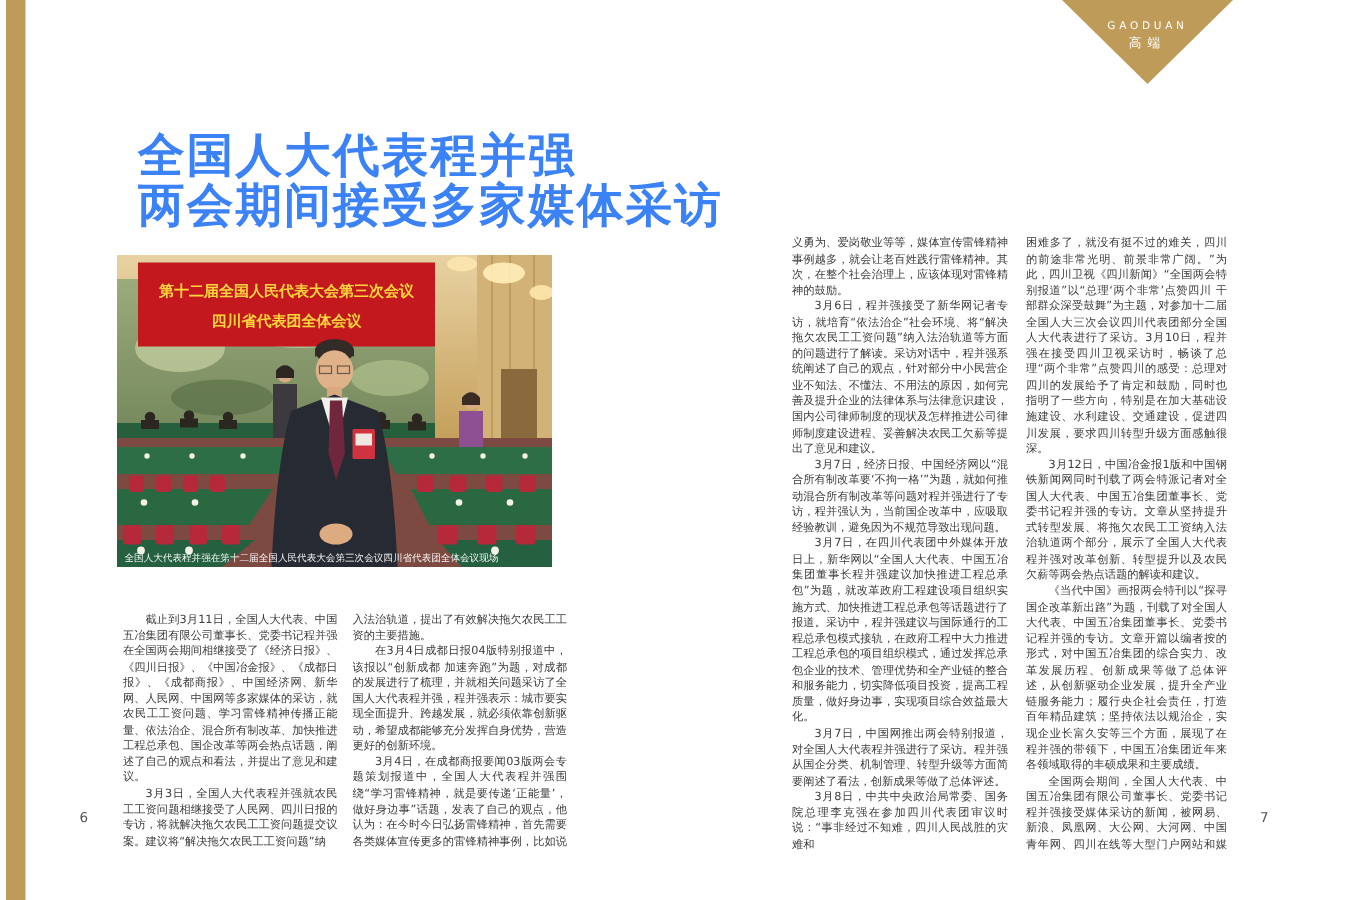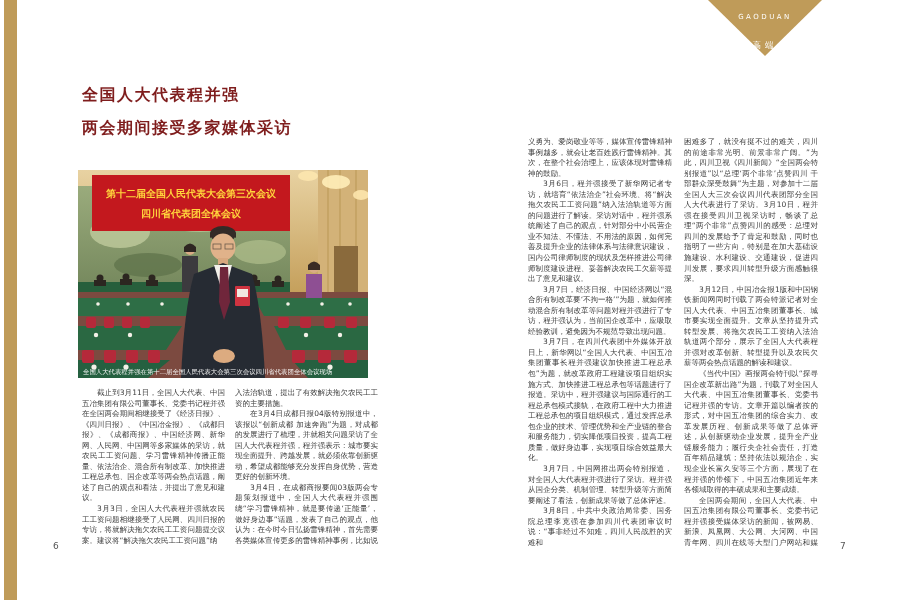--- a/index.html
+++ b/index.html
@@ -8,26 +8,26 @@
     font-family:"DejaVu Sans",sans-serif;
     text-decoration:underline;
   }
   .gold-bar{position:absolute;left:4px;top:0;width:13px;height:600px;background:#bf9b59;}
   .corner{position:absolute;left:708px;top:0;width:114px;height:58px;}
   .tri{position:absolute;left:0;top:0;width:0;height:0;
        border-left:57px solid transparent;border-right:57px solid transparent;
        border-top:56px solid #bf9b59;}
   .corner-text{position:absolute;left:0;top:13px;width:114px;text-align:center;color:#ffffff;}
   .corner-latin{font-size:7px;letter-spacing:2.5px;line-height:9px;}
-  .corner-cn{font-size:8.5px;letter-spacing:4px;line-height:12px;margin-top:17px;}
-  .title{position:absolute;left:82px;top:78px;margin:0;color:#7f1d1d;
-         font-size:16px;font-weight:bold;line-height:33px;letter-spacing:1.5px;}
+  .corner-cn{font-size:8.5px;letter-spacing:4px;line-height:12px;margin-top:1px;}
+  .title{position:absolute;left:82px;top:78px;margin:10px;color:#3b82f6;
+         font-size:31px;font-weight:bold;line-height:33px;letter-spacing:1.5px;}
   .photo{position:absolute;left:78px;top:170px;width:332px;height:208px;}
   .col{position:absolute;font-size:7.5px;line-height:10.55px;color:#3b3b3b;
-       text-align:justify;overflow:hidden;}
+       text-align:justify;overflow:hidden;margin-top:20px;}
   #col-l1{left:82px;top:388px;width:143px;height:158px;}
   #col-l2{left:235px;top:388px;width:143px;height:158px;}
   #col-r1{left:528px;top:137px;width:144px;height:412px;}
   #col-r2{left:684px;top:137px;width:134px;height:412px;}
   .para{margin:0;}
   .ind{text-indent:2em;}
   .pagenum{position:absolute;font-size:9px;color:#555555;}
   #pn-left{left:53px;top:541px;}
   #pn-right{left:840px;top:541px;}
 </style>
@@ -186,21 +186,21 @@
       <div class="para">义勇为、爱岗敬业等等，媒体宣传雷锋精神事例越多，就会让老百姓践行雷锋精神。其次，在整个社会治理上，应该体现对雷锋精神的鼓励。</div>
       <div class="para ind">3月6日，程并强接受了新华网记者专访，就培育“依法治企”社会环境、将“解决拖欠农民工工资问题”纳入法治轨道等方面的问题进行了解读。采访对话中，程并强系统阐述了自己的观点，针对部分中小民营企业不知法、不懂法、不用法的原因，如何完善及提升企业的法律体系与法律意识建设，国内公司律师制度的现状及怎样推进公司律师制度建设进程、妥善解决农民工欠薪等提出了意见和建议。</div>
       <div class="para ind">3月7日，经济日报、中国经济网以“混合所有制改革要‘不拘一格’”为题，就如何推动混合所有制改革等问题对程并强进行了专访，程并强认为，当前国企改革中，应吸取经验教训，避免因为不规范导致出现问题。</div>
       <div class="para ind">3月7日，在四川代表团中外媒体开放日上，新华网以“全国人大代表、中国五冶集团董事长程并强建议加快推进工程总承包”为题，就改革政府工程建设项目组织实施方式、加快推进工程总承包等话题进行了报道。采访中，程并强建议与国际通行的工程总承包模式接轨，在政府工程中大力推进工程总承包的项目组织模式，通过发挥总承包企业的技术、管理优势和全产业链的整合和服务能力，切实降低项目投资，提高工程质量，做好身边事，实现项目综合效益最大化。</div>
       <div class="para ind">3月7日，中国网推出两会特别报道，对全国人大代表程并强进行了采访。程并强从国企分类、机制管理、转型升级等方面简要阐述了看法，创新成果等做了总体评述。</div>
       <div class="para ind">3月8日，中共中央政治局常委、国务院总理李克强在参加四川代表团审议时说：“事非经过不知难，四川人民战胜的灾难和</div>
     </div>
   <div class="col" id="col-r2">
     <div>
         <div class="para">困难多了，就没有挺不过的难关，四川的前途非常光明、前景非常广阔。”为此，四川卫视《四川新闻》“全国两会特别报道”以“总理‘两个非常’点赞四川 干部群众深受鼓舞”为主题，对参加十二届全国人大三次会议四川代表团部分全国人大代表进行了采访。3月10日，程并强在接受四川卫视采访时，畅谈了总理“两个非常”点赞四川的感受：总理对四川的发展给予了肯定和鼓励，同时也指明了一些方向，特别是在加大基础设施建设、水利建设、交通建设，促进四川发展，要求四川转型升级方面感触很深。</div>
-        <div class="para ind">3月12日，中国冶金报1版和中国钢铁新闻网同时刊载了两会特派记者对全国人大代表、中国五冶集团董事长、城市要实现全面提升。文章从坚持提升式转型发展、将拖欠农民工工资纳入法治轨道两个部分，展示了全国人大代表程并强对改革创新、转型提升以及农民欠薪等两会热点话题的解读和建议。</div>
+        <div class="para ind">3月12日，中国冶金报1版和中国钢铁新闻网同时刊载了两会特派记者对全国人大代表、中国五冶集团董事长、党委书记程并强的专访。文章从坚持提升式转型发展、将拖欠农民工工资纳入法治轨道两个部分，展示了全国人大代表程并强对改革创新、转型提升以及农民欠薪等两会热点话题的解读和建议。</div>
         <div class="para ind">《当代中国》画报两会特刊以“探寻国企改革新出路”为题，刊载了对全国人大代表、中国五冶集团董事长、党委书记程并强的专访。文章开篇以编者按的形式，对中国五冶集团的综合实力、改革发展历程、创新成果等做了总体评述，从创新驱动企业发展，提升全产业链服务能力；履行央企社会责任，打造百年精品建筑；坚持依法以规治企，实现企业长富久安等三个方面，展现了在程并强的带领下，中国五冶集团近年来各领域取得的丰硕成果和主要成绩。</div>
         <div class="para ind">全国两会期间，全国人大代表、中国五冶集团有限公司董事长、党委书记程并强接受媒体采访的新闻，被网易、新浪、凤凰网、大公网、大河网、中国青年网、四川在线等大型门户网站和媒体广泛转载报道。</div>
       </div>
 
   </div>
 
   <div class="pagenum" id="pn-left">6</div>
   <div class="pagenum" id="pn-right">7</div>
 
 </div>

